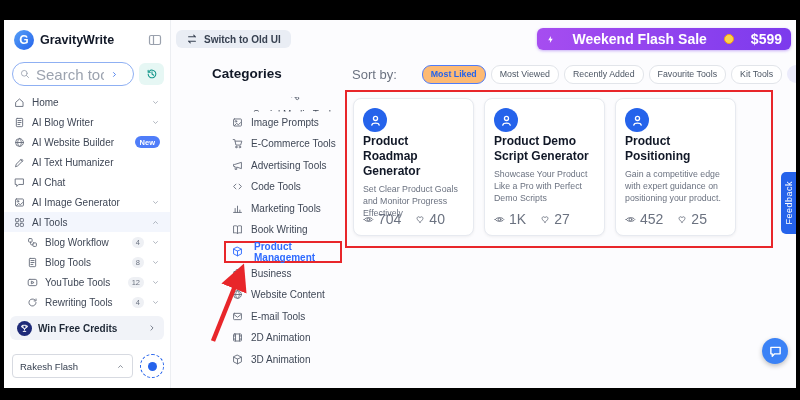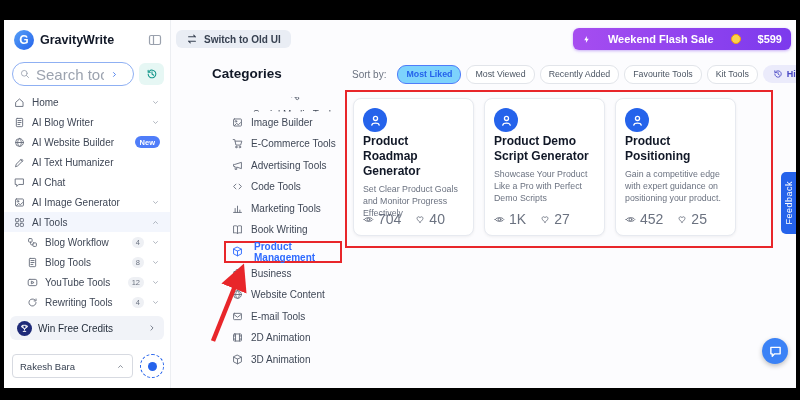--- a/index.html
+++ b/index.html
@@ -34,57 +34,57 @@
   .nav-item .nicon{width:11px;height:11px;color:#6b7280;}
   .nav-item .nlabel{flex:1;white-space:nowrap;overflow:hidden;}
   .nav-item .nchev{width:9px;height:9px;color:#9aa1ad;}
   .nav-item .nchev.up{transform:rotate(180deg);}
   .nav-item.child{padding-left:23px;justify-content:center;}
   .nav-item.section{background:#f3f6fd;}
   .count-badge{font-size:7.5px;background:#eef0f4;color:#6b7280;border-radius:7px;padding:1px 4px;}
   .new-badge{font-size:7.5px;background:#4f7df9;color:#fff;border-radius:7px;padding:1.5px 5px;font-weight:600;}
 
   .win-credits{position:absolute;top:296px;left:6px;right:6px;height:24px;background:#f1f3f8;border-radius:6px;
-               display:flex;align-items:center;gap:6px;padding:0 7px;font-size:10px;font-weight:400;color:#1f2937;cursor:pointer;}
+               display:flex;align-items:center;gap:6px;padding:0 7px;font-size:10px;font-weight:700;color:#1f2937;cursor:pointer;}
   .wc-icon{width:15px;height:15px;border-radius:50%;background:#1e2a78;color:#fff;display:flex;align-items:center;justify-content:center;}
   .wc-chev{width:10px;height:10px;color:#6b7280;transform:rotate(-90deg);margin-left:auto;}
 
   .user-row{position:absolute;bottom:10px;left:8px;right:6px;display:flex;align-items:center;gap:7px;}
   .user-box{flex:1;height:22px;border:1px solid #d7dae1;border-radius:4px;display:flex;align-items:center;
             justify-content:space-between;padding:0 7px;font-size:9.5px;color:#374151;cursor:pointer;}
   .user-box .nchev{width:9px;height:9px;color:#6b7280;transform:rotate(180deg);}
   .user-badge{width:22px;height:22px;border-radius:50%;border:1.5px dashed #2563eb;display:flex;
               align-items:center;justify-content:center;cursor:pointer;}
   .user-badge .dot{width:9px;height:9px;border-radius:50%;background:#2563eb;}
 
   
   .switch-btn{position:absolute;left:172px;top:10px;height:18px;background:#e9edf4;border-radius:6px;display:flex;
               align-items:center;gap:6px;padding:0 10px;font-size:10px;font-weight:600;color:#374151;cursor:pointer;}
   .switch-btn svg{color:#374151;}
   .sale-btn{position:absolute;right:5px;top:8px;height:22px;background:linear-gradient(90deg,#a64df0,#7c3aed);
-            border-radius:6px;display:flex;align-items:center;gap:17px;padding:0 9px;font-size:11px;color:#fff;
+            border-radius:6px;display:flex;align-items:center;gap:17px;padding:0 9px;font-size:14px;color:#fff;
             font-weight:600;cursor:pointer;box-shadow:0 1px 3px rgba(124,58,237,.4);}
   .coin{width:10px;height:10px;border-radius:50%;background:#fcd34d;border:1px solid #f59e0b;box-sizing:border-box;}
 
   
   .cat-title{position:absolute;left:208px;top:46px;font-size:13.5px;font-weight:700;color:#111827;}
   .cat-list{position:absolute;left:228px;top:70px;width:125px;}
   .cat-item{height:21.5px;display:flex;align-items:center;gap:8px;font-size:10px;color:#3f4756;cursor:pointer;}
   .cat-item .cicon{width:11px;height:11px;color:#6b7280;}
   .cat-item.clipped{clip-path:inset(7px 0 0 0);flex-direction:column;}
   .cat-item.active{border:2px solid #e8262a;margin-left:-8px;padding:0 4px 0 6px;height:18px;width:104px;
                    color:#2f6bff;font-weight:700;gap:11px;}
   .cat-item.active .cicon{color:#2f6bff;}
 
   
   .sort-row{position:absolute;left:348px;top:45px;right:22px;height:18px;display:flex;align-items:center;gap:5px;}
-  .sort-label{font-size:10px;color:#6b7280;margin-right:6px;white-space:nowrap;}
+  .sort-label{font-size:13px;color:#6b7280;margin-right:20px;white-space:nowrap;}
   .pill{height:17px;border:1px solid #e2e5ea;background:#fff;border-radius:9px;padding:0 8px;font-size:8.8px;
         color:#4b5563;display:flex;align-items:center;white-space:nowrap;cursor:pointer;}
-  .pill.active{background:#7dd3fc;border-color:#4f7df9;color:#2563eb;font-weight:700;}
+  .pill.active{background:#fdba74;border-color:#4f7df9;color:#2563eb;font-weight:700;}
   .history-btn{margin-left:auto;height:18px;background:#ebebfb;border-radius:10px;padding:0 10px;font-size:9px;
                color:#4746c3;display:flex;align-items:center;gap:4px;font-weight:600;cursor:pointer;}
 
   
   .cards-annotation{position:absolute;left:341px;top:70px;width:428px;height:158px;border:2.5px solid #e8262a;
                     box-sizing:border-box;pointer-events:none;}
   .cards-row{position:absolute;left:349px;top:78px;display:flex;gap:10px;}
   .card{width:121px;height:138px;background:#fff;border:1px solid #e7eaf0;border-radius:8px;
         box-shadow:0 1px 3px rgba(16,24,40,.06);padding:9px;position:relative;box-sizing:border-box;cursor:pointer;}
   .card-avatar{width:24px;height:24px;border-radius:50%;background:#2563eb;display:flex;align-items:center;
@@ -358,21 +358,21 @@
           </svg>
       </span>
       <span>Win Free Credits</span>
       <svg class="ic wc-chev">
           <use href="#i-chev"></use>
         </svg>
     </div>
 
     <div class="user-row">
       <div class="user-box">
-        <span>Rakesh Bara</span>
+        <span>Rakesh Flash</span>
         <svg class="ic nchev">
             <use href="#i-chev"></use>
           </svg>
       </div>
       <div class="user-badge">
           <span class="dot"></span>
         </div>
     </div>
   </div>
 
@@ -396,21 +396,21 @@
     <div class="cat-item clipped">
       <svg class="ic cicon">
           <use href="#i-share"></use>
         </svg>
       <span>Social Media Tools</span>
     </div>
     <div class="cat-item">
       <svg class="ic cicon">
           <use href="#i-image"></use>
         </svg>
-      <span>Image Builder</span>
+      <span>Image Prompts</span>
     </div>
     <div class="cat-item">
       <svg class="ic cicon">
           <use href="#i-cart"></use>
         </svg>
       <span>E-Commerce Tools</span>
     </div>
     <div class="cat-item">
       <svg class="ic cicon">
           <use href="#i-megaphone"></use>

